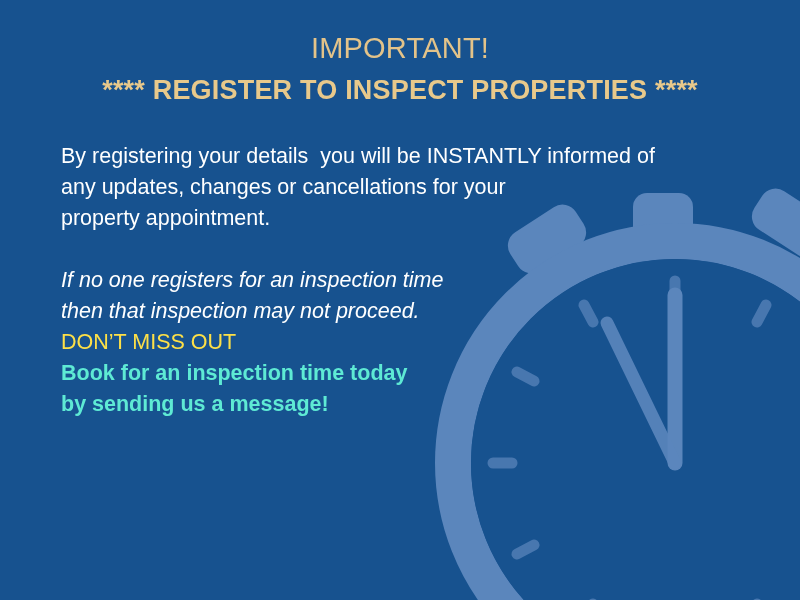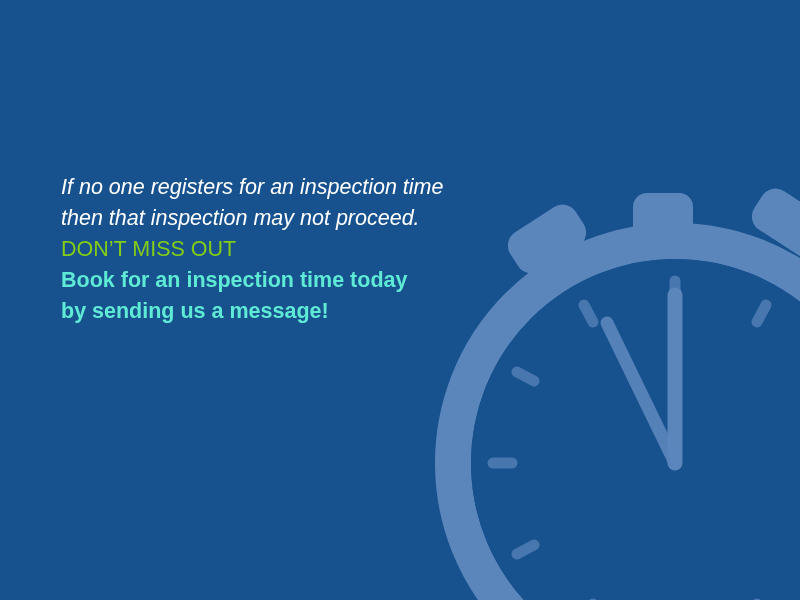--- a/index.html
+++ b/index.html
@@ -69,21 +69,21 @@
   .para {
     color: #ffffff;
     font-size: 21.5px;
     font-weight: 400;
     line-height: 31px;
     white-space: pre-wrap;
   }
   .para.gap-before { margin-top: 31px; font-style: italic; }
 
   .cta-plain {
-    color: #84cc16;
+    color: #fde047;
     font-size: 21.5px;
     font-weight: 400;
     line-height: 31px;
   }
   .cta-gold {
     color: #5eead4;
     font-size: 21.5px;
     font-weight: 700;
     line-height: 31px;
     white-space: pre-wrap;
@@ -146,23 +146,28 @@
         <line x1="675" y1="463" x2="675" y2="295" stroke-width="15"></line>
 
         <line x1="675" y1="463" x2="607" y2="323" stroke-width="13" opacity="0.9"></line>
       </g>
     </g>
   </svg>
 
   <div id="content">
 
     <div id="headline-block">
+      <div class="headline-1">IMPORTANT!</div>
+      <div class="headline-2">****  REGISTER TO INSPECT PROPERTIES ****</div>
     </div>
 
     <div id="body-block">
+      <div class="para">By registering your details  you will be INSTANTLY informed of
+any updates, changes or cancellations for your
+property appointment.</div>
 
       <div class="para gap-before">If no one registers for an inspection time
 then that inspection may not proceed.</div>
 
       <div class="gap-before">
         <div class="cta-plain">DON’T MISS OUT</div>
         <div class="cta-gold">Book for an inspection time today
 by sending us a message!</div>
       </div>
     </div>

